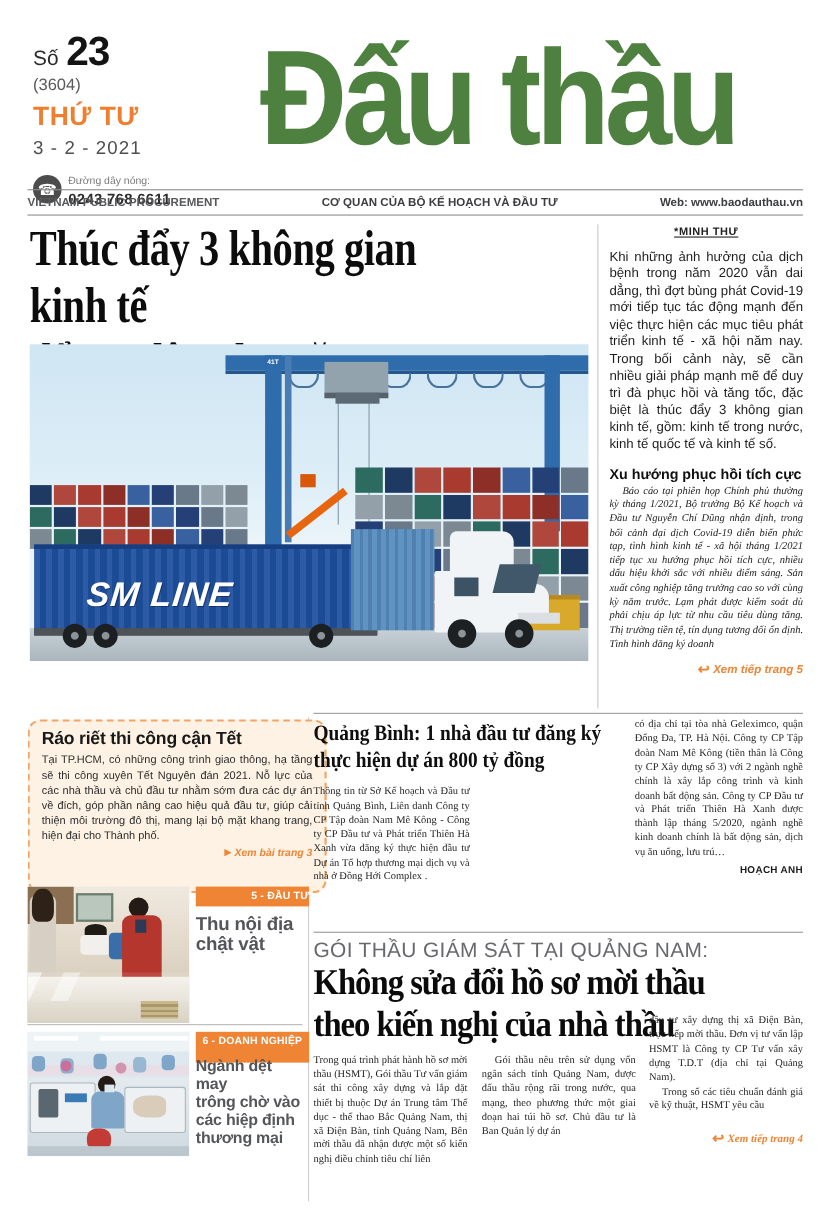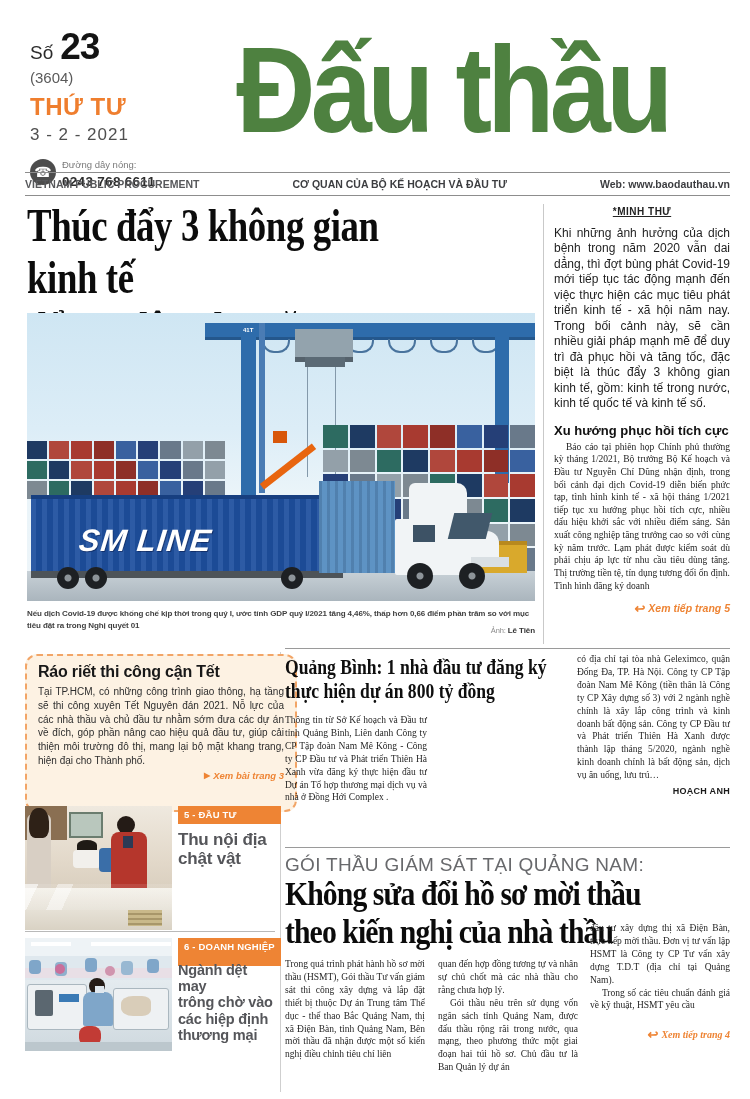--- a/index.html
+++ b/index.html
@@ -1,19 +1,19 @@
 <!DOCTYPE html>
 <html><head>
 <meta charset="utf-8">
 <style>
   html,body{margin:0;padding:0;background:#fff;}
   #page{position:relative;width:750px;height:1099px;background:#fff;overflow:hidden;
         font-family:"Liberation Sans",sans-serif;color:#222;}
   .abs{position:absolute;}
-  .serif{font-family:"Liberation Serif",serif;}
+  .serif{font-family:"Liberation Serif",serif;font-style:italic;}
   .sans{font-family:"Liberation Sans",sans-serif;}
   .just{text-align:justify;}
   .ind{text-indent:1.25em;}
 
   
   #issue-block{left:30px;top:26px;width:150px;}
   .issue-line{display:flex;align-items:baseline;gap:7px;}
   .issue-word{font-size:19px;color:#2b2b2b;}
   .issue-num{font-size:37px;font-weight:bold;color:#141414;letter-spacing:-1px;}
   .issue-code{font-size:15px;color:#5a5a5a;margin-top:1px;}
@@ -100,21 +100,21 @@
   #qb-col1{left:285px;top:714px;width:142px;}
   #qb-col2{left:438px;top:714px;width:122px;}
   #qb-col3{left:577px;top:653px;width:153px;}
   .article-byline{text-align:right;font-size:9px;font-weight:bold;color:#1a1a1a;margin-top:3px;
     font-family:"Liberation Sans",sans-serif;letter-spacing:0.3px;}
 
   
   .sec-label{background:#ee8434;color:#fff;font-size:9.5px;font-weight:bold;line-height:18px;
     padding-left:6px;letter-spacing:0.2px;}
   .sec-headline{font-size:17px;font-weight:bold;color:#55565a;line-height:1.12;letter-spacing:-0.2px;white-space:pre-line;}
-  #label-dau-tu{left:178px;top:806px;width:97px;height:18px;}
+  #label-dau-tu{left:178px;top:806px;width:97px;height:18px;text-align:right;}
   #headline-dau-tu{left:178px;top:830px;width:100px;}
   #bank-photo{left:25px;top:806px;width:147px;height:124px;overflow:hidden;
     background:linear-gradient(180deg,#efe9df 0%,#e2d8c9 45%,#cdc2b1 100%);}
   #left-divider{left:25px;top:931px;width:250px;height:1px;background:#b9b9b9;}
   #label-doanh-nghiep{left:178px;top:938px;width:97px;height:28px;}
   #headline-doanh-nghiep{left:178px;top:962px;width:100px;font-size:14.5px;}
   #factory-photo{left:25px;top:938px;width:147px;height:113px;overflow:hidden;background:#dfe8ee;}
 
   
   #qn-kicker{left:285px;top:854px;width:450px;font-size:19px;color:#68696c;letter-spacing:0.3px;}
@@ -292,27 +292,20 @@
     <div class="abs cab-part" style="left:368px;top:206px;width:78px;height:56px;border-radius:2px;"></div>
     <div class="abs cab-part" style="left:382px;top:170px;width:58px;height:40px;border-radius:6px 10px 0 0;"></div>
     <div class="abs cab-part" style="left:430px;top:218px;width:42px;height:34px;border-radius:3px 12px 2px 2px;"></div>
     <div class="abs" id="windshield"></div>
     <div class="abs" id="side-window"></div>
     <div class="abs" style="left:444px;top:244px;width:38px;height:10px;background:#d9dfe3;"></div>
     <div class="abs wheel" style="left:380px;top:250px;width:26px;height:26px;"></div>
     <div class="abs wheel" style="left:432px;top:250px;width:26px;height:26px;"></div>
   </div>
 
-  <div class="abs" id="lead-caption">
-    <span>Nếu dịch Covid-19 được khống chế kịp thời trong quý I, ước tính GDP quý I/2021 tăng 4,46%, thấp hơn 0,66 điểm phần trăm so với mục tiêu đặt ra trong Nghị quyết 01</span>
-    <span id="lead-credit">
-      <span>Ảnh:</span>
-      <b>Lê Tiên</b>
-    </span>
-  </div>
 
   <div class="abs hline" style="left:285px;top:648px;width:445px;"></div>
   <div class="abs" id="vrule-mid"></div>
   <div class="abs hline" style="left:285px;top:847px;width:445px;"></div>
 
   <div class="abs" id="tet-box">
     <h3>Ráo riết thi công cận Tết</h3>
     <p class="just">Tại TP.HCM, có những công trình giao thông, hạ tầng sẽ thi công xuyên Tết Nguyên đán 2021. Nỗ lực của các nhà thầu và chủ đầu tư nhằm sớm đưa các dự án về đích, góp phần nâng cao hiệu quả đầu tư, giúp cải thiện môi trường đô thị, mang lại bộ mặt khang trang, hiện đại cho Thành phố.</p>
     <div class="jump">
       <span class="tri">▶</span><span>Xem bài trang 3</span>
@@ -374,21 +367,20 @@
   <div class="abs sec-headline" id="headline-doanh-nghiep">Ngành dệt may
 trông chờ vào
 các hiệp định
 thương mại</div>
   <div class="abs" id="qn-headline">Không sửa đổi hồ sơ mời thầu
 theo kiến nghị của nhà thầu</div>
   <div class="abs news-col" id="qn-col1">
     <p>Trong quá trình phát hành hồ sơ mời thầu (HSMT), Gói thầu Tư vấn giám sát thi công xây dựng và lắp đặt thiết bị thuộc Dự án Trung tâm Thể dục - thể thao Bắc Quảng Nam, thị xã Điện Bàn, tỉnh Quảng Nam, Bên mời thầu đã nhận được một số kiến nghị điều chỉnh tiêu chí liên</p>
   </div>
   <div class="abs news-col" id="qn-col2">
-    <p>quan đến hợp đồng tương tự và nhân sự chủ chốt mà các nhà thầu cho rằng chưa hợp lý.</p>
     <p class="ind">Gói thầu nêu trên sử dụng vốn ngân sách tỉnh Quảng Nam, được đấu thầu rộng rãi trong nước, qua mạng, theo phương thức một giai đoạn hai túi hồ sơ. Chủ đầu tư là Ban Quản lý dự án</p>
   </div>
   <div class="abs news-col" id="qn-col3">
     <p>đầu tư xây dựng thị xã Điện Bàn, trực tiếp mời thầu. Đơn vị tư vấn lập HSMT là Công ty CP Tư vấn xây dựng T.D.T (địa chỉ tại Quảng Nam).</p>
     <p class="ind">Trong số các tiêu chuẩn đánh giá về kỹ thuật, HSMT yêu cầu</p>
     <div class="jump">
       <span class="arrow">↩</span><span>Xem tiếp trang 4</span>
     </div>
   </div>
 

